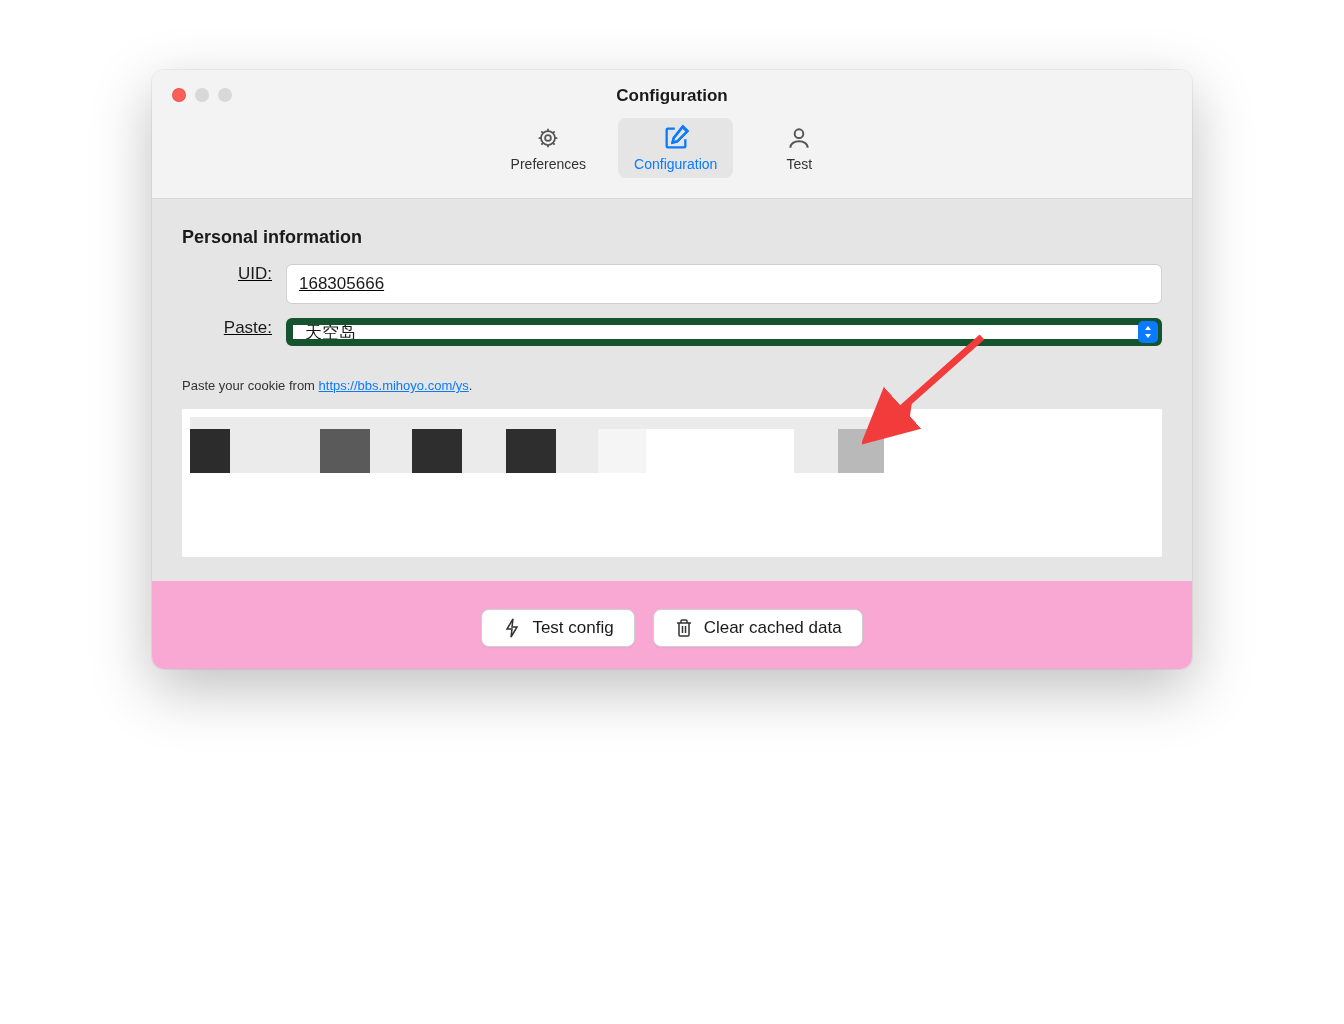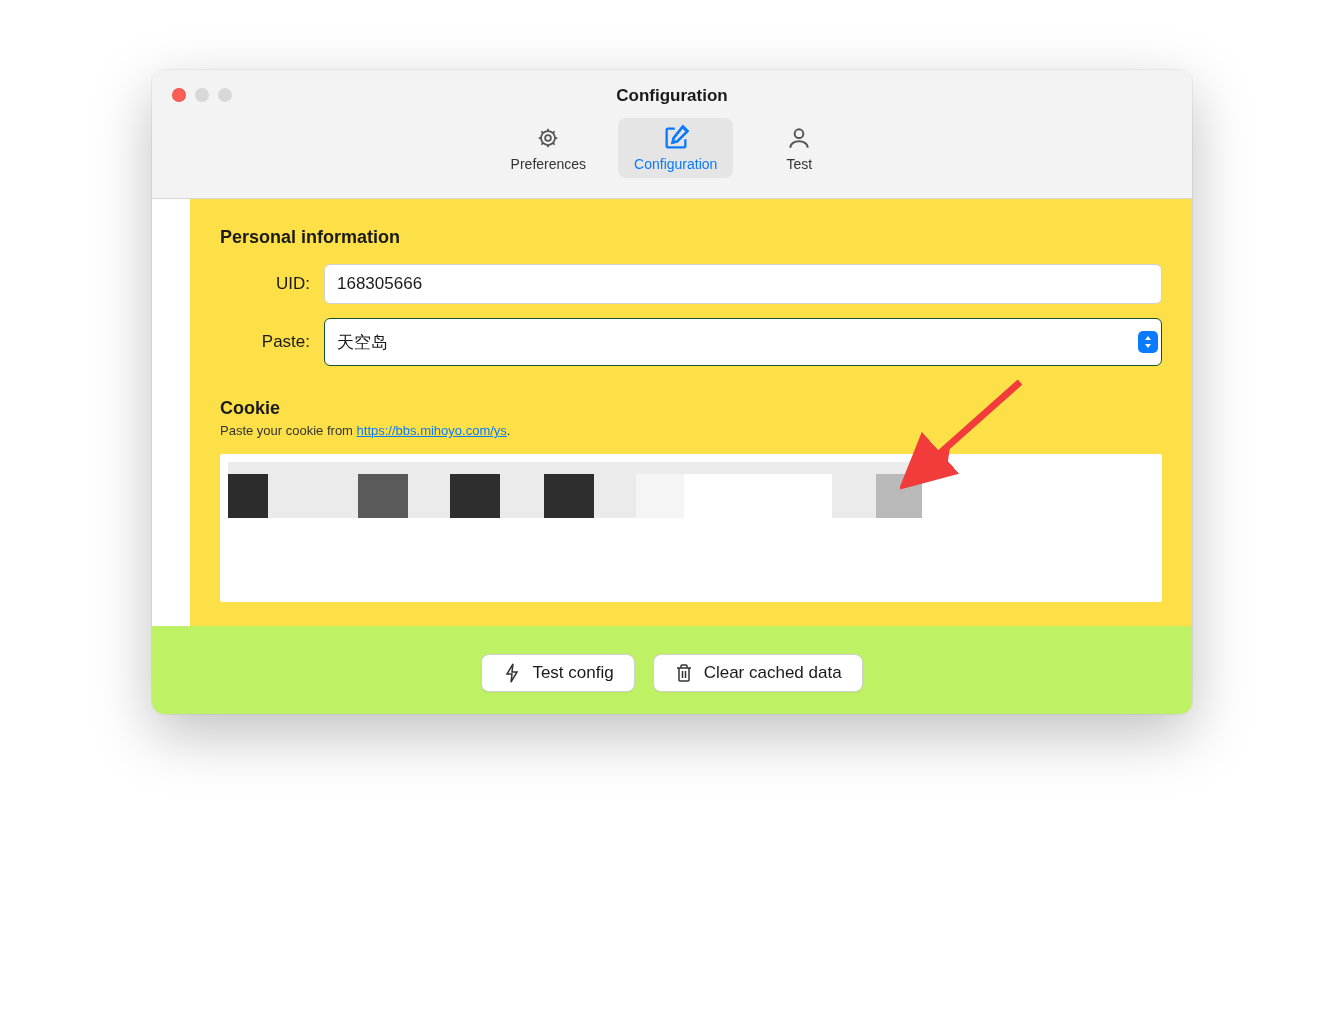--- a/index.html
+++ b/index.html
@@ -96,35 +96,35 @@
       font-size: 14px;
       color: #333;
     }
     
     .tab.active .tab-label {
       color: #0a7aff;
     }
     
     .content {
       padding: 28px 30px 24px 30px;
-      background: #fde047;
-      margin-left: 38px;
+      background: #e5e5e5;
     }
     
     .section-heading {
       font-size: 18px;
       font-weight: 700;
       color: #1a1a1a;
       margin-bottom: 16px;
     }
     
     .form-row {
       display: flex;
-      align-items: center;
+      align-items: flex-start;
       margin-bottom: 14px;
+      text-decoration: underline;
     }
     
     .form-label {
       width: 90px;
       text-align: right;
       font-size: 17px;
       color: #1a1a1a;
       margin-right: 14px;
     }
     
@@ -140,22 +140,22 @@
       outline: none;
     }
     
     .select-wrapper {
       flex: 1;
       position: relative;
     }
     
     .form-select {
       width: 100%;
-      height: 48px;
-      border: 1px solid #14532d;
+      height: 28px;
+      border: 7px solid #14532d;
       border-radius: 6px;
       background: #ffffff;
       padding: 0 12px;
       font-size: 17px;
       color: #1a1a1a;
       appearance: none;
       outline: none;
       overflow: hidden;
       text-overflow: ellipsis;
       white-space: nowrap;
@@ -216,21 +216,21 @@
     .arrow-annotation {
       position: absolute;
       pointer-events: none;
     }
     
     .button-row {
       display: flex;
       justify-content: center;
       gap: 18px;
       padding: 28px 0 22px 0;
-      background: #bef264;
+      background: #f9a8d4;
     }
     
     .btn {
       display: flex;
       align-items: center;
       gap: 10px;
       background: #ffffff;
       border: 1px solid #d0d0d0;
       border-radius: 8px;
       padding: 8px 20px;
@@ -318,21 +318,20 @@
         <div class="select-chevron">
           <svg width="10" height="14" viewBox="0 0 10 14" fill="white">
             <path d="M5 1 L8 5 L2 5 Z"></path>
             <path d="M5 13 L2 9 L8 9 Z"></path>
           </svg>
         </div>
       </div>
     </div>
 
     <div class="cookie-section">
-      <div class="section-heading" style="margin-bottom:4px;">Cookie</div>
       <div class="cookie-desc">
         <span>Paste your cookie from </span><a class="cookie-link" href="#">https://bbs.mihoyo.com/ys</a><span>.</span>
       </div>
 
       <div class="cookie-textarea">
         <div class="redacted-bar">
           <div class="redacted-block" style="width:700px;height:12px;background:#ebebeb;"></div>
           <div style="width:100%;height:0;"></div>
           <div class="redacted-block" style="width:40px;background:#2c2c2c;margin-left:0px;"></div>
           <div class="redacted-block" style="width:90px;background:#ebebeb;"></div>

